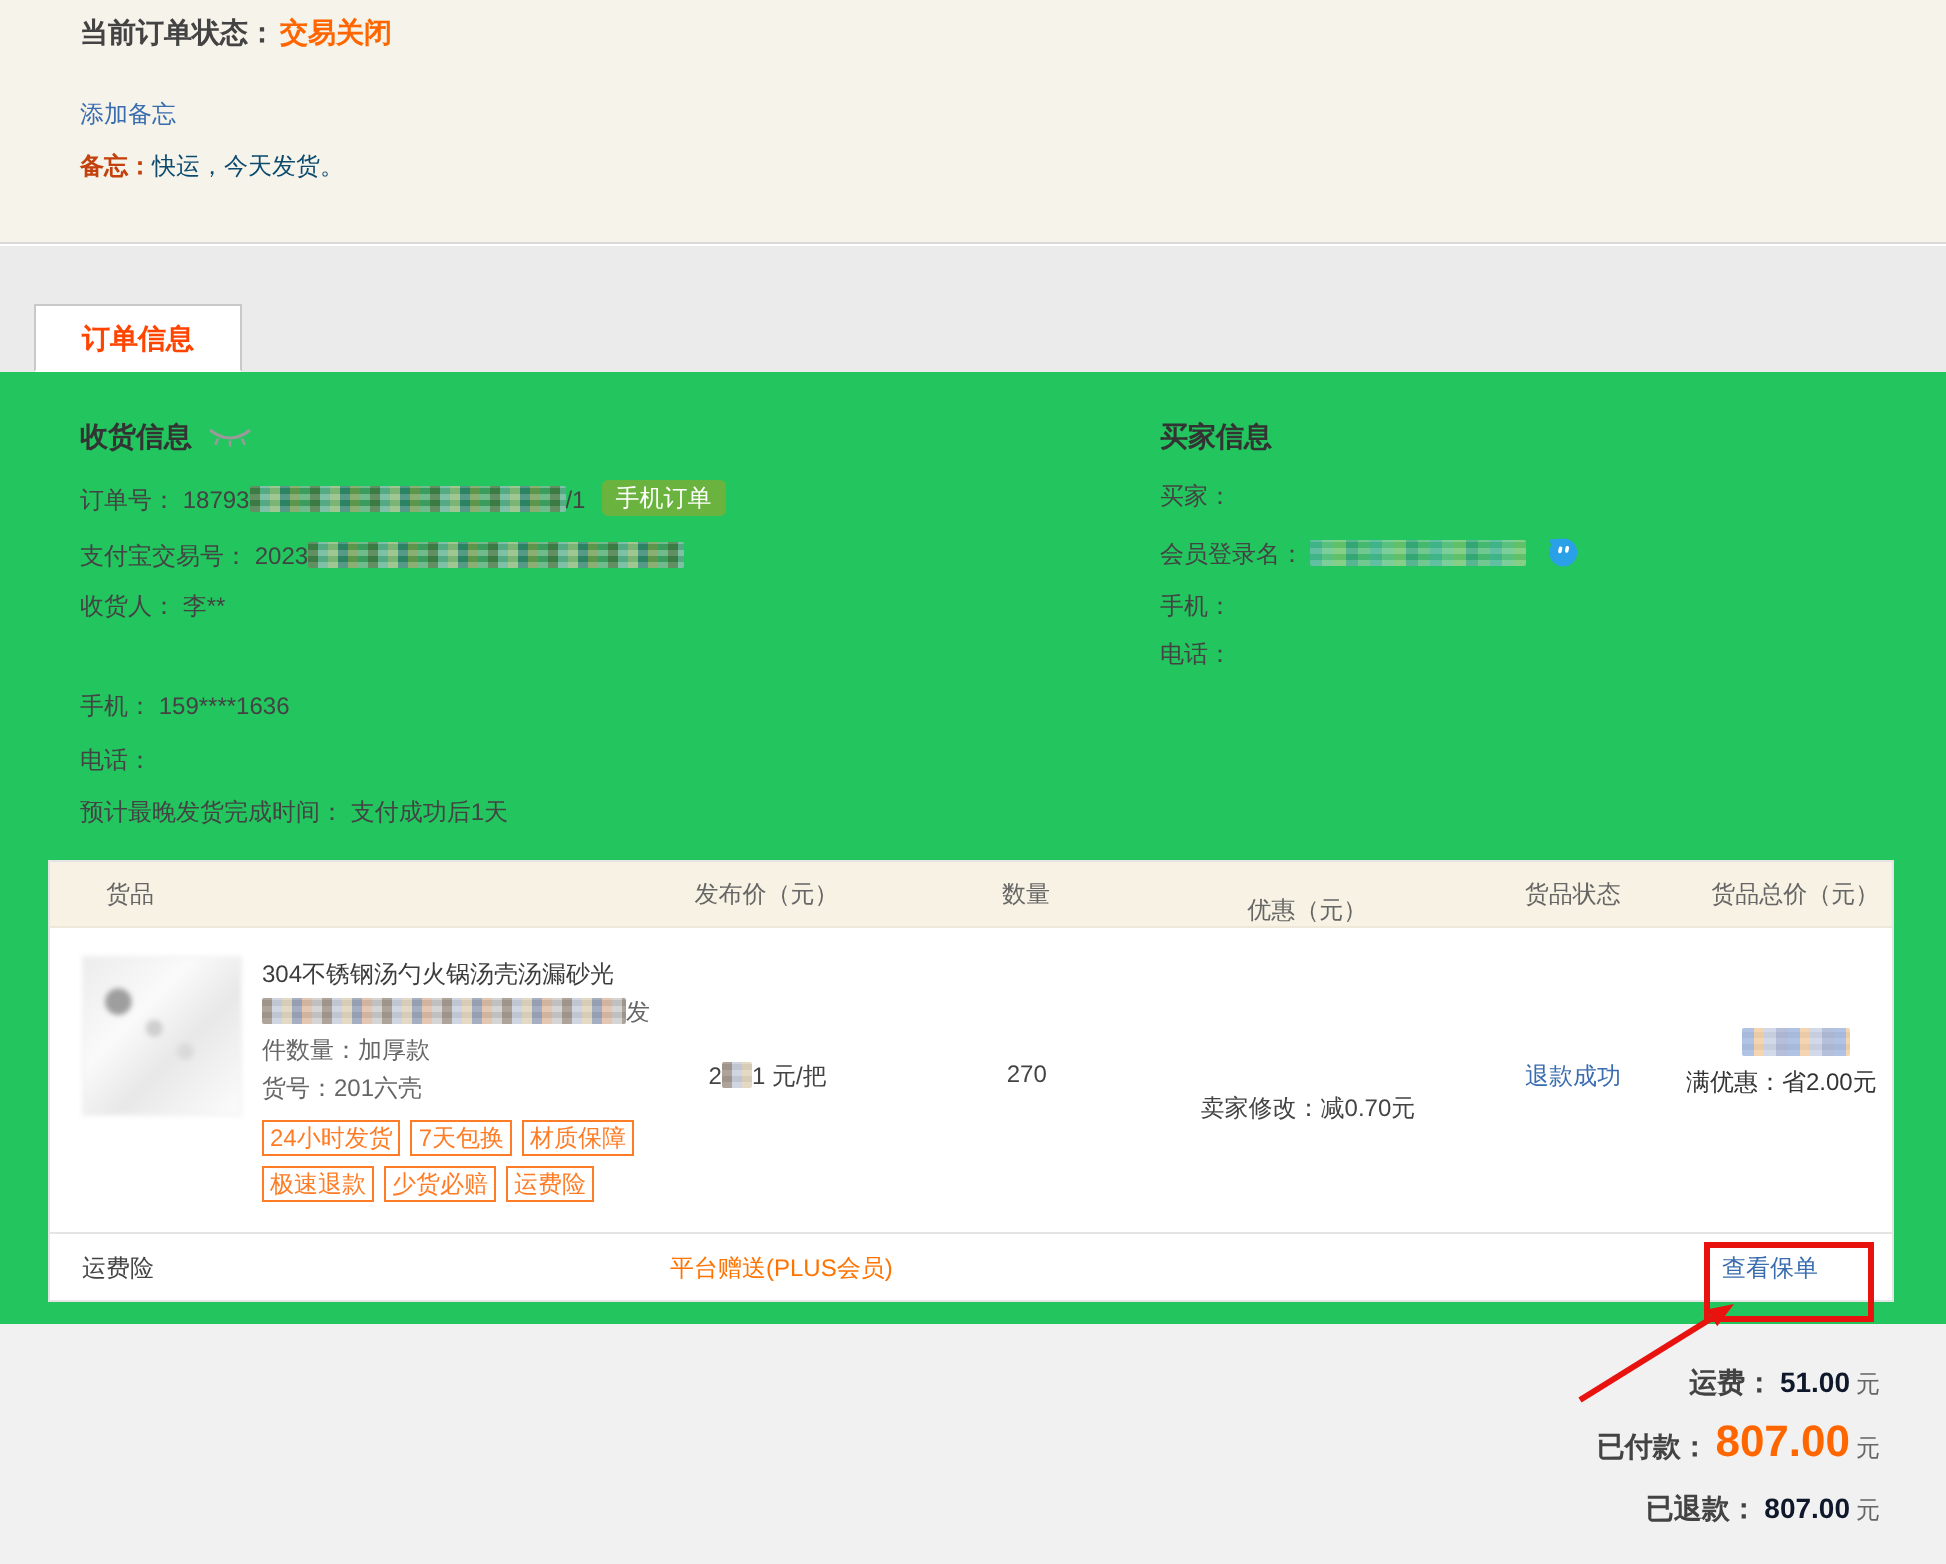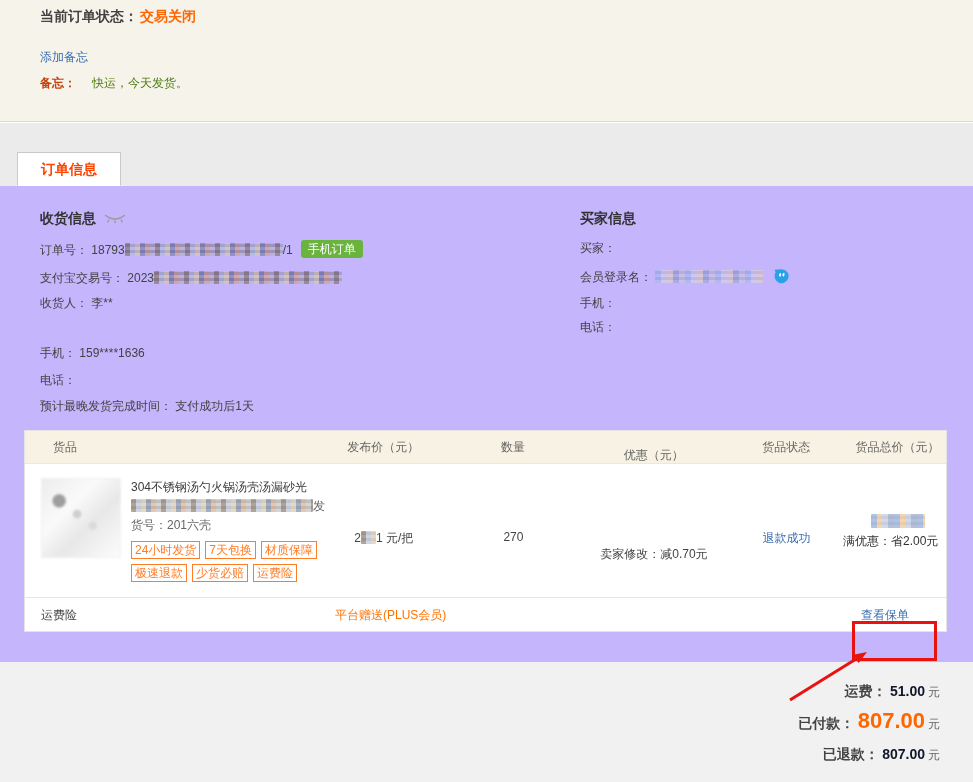--- a/index.html
+++ b/index.html
@@ -8,31 +8,31 @@
         font-family:"Liberation Sans",sans-serif; font-size:12px; color:#404040; overflow:hidden; }
 
   
   .top{ position:absolute; left:0; top:0; width:973px; height:122px; background:#f5f3ea; border-bottom:1px solid #d9d9d9; }
   .status-line{ position:absolute; left:40px; top:8px; font-size:14px; font-weight:bold; color:#434343; white-space:nowrap;}
   .status-line .status-val{ color:#ff6600; margin-left:2px;}
   .link{ color:#3a6daf; cursor:pointer; text-decoration:none;}
   .add-memo{ position:absolute; left:40px; top:49px; }
   .memo-line{ position:absolute; left:40px; top:75px; }
   .memo-line .memo-label{ font-weight:bold; color:#c2410c;}
-  .memo-line .memo-val{ color:#4d7c0f; margin-left:16px;}
+  .memo-line .memo-val{ color:#0c4a6e; margin-left:0;}
 
   
   .tabstrip{ position:absolute; left:0; top:123px; width:973px; height:63px; background:#ebebeb; }
   .tabs{ position:absolute; left:18px; top:29px; display:flex;flex-direction:column; }
   .tab{ height:34px; line-height:32px; padding:0 23px; font-size:14px; color:#555;
         background:#f5f5f5; border:1px solid #c9c9c9; margin-left:-1px; cursor:pointer; white-space:nowrap;}
   .tab.active{ background:#fff; color:#ff4400; font-weight:bold; border-bottom-color:#fff; z-index:2;}
 
   
-  .content{ position:absolute; left:0; top:186px; width:973px; height:476px; background:#c4b5fd; }
+  .content{ position:absolute; left:0; top:186px; width:973px; height:476px; background:#22c55e; }
   .sec-title{ position:absolute; font-size:14px; font-weight:bold; color:#333; white-space:nowrap;}
   .info-line{ position:absolute; white-space:nowrap; color:#434343; line-height:16px;}
 
   
   .mosaic{ display:inline-block; height:13px; vertical-align:-2px; border-radius:1px; opacity:.9;
     background-image:
       repeating-linear-gradient(90deg, rgba(90,70,50,.55) 0 5px, rgba(150,165,190,.5) 5px 10px,
         rgba(205,185,145,.6) 10px 15px, rgba(60,80,120,.5) 15px 20px,
         rgba(185,115,65,.45) 20px 25px, rgba(120,120,120,.35) 25px 30px),
       repeating-linear-gradient(0deg, rgba(255,255,255,.4) 0 3px, rgba(0,0,0,.14) 3px 6px); }
@@ -184,20 +184,21 @@
         <div class="col-status">货品状态</div>
         <div class="col-total">货品总价（元）</div>
       </div>
 
       <div class="prow">
         <div class="col-product">
           <div class="prod-img"></div>
           <div class="prod-text">
             <div class="prod-title">304不锈钢汤勺火锅汤壳汤漏砂光</div>
             <div><span class="mosaic" style="width:182px"></span><span>发</span></div>
+            <div>件数量：加厚款</div>
             <div>货号：201六壳</div>
             <div class="badges">
               <span class="tagbadge">24小时发货</span><span class="tagbadge">7天包换</span><span class="tagbadge">材质保障</span><span class="tagbadge">极速退款</span><span class="tagbadge">少货必赔</span><span class="tagbadge">运费险</span>
             </div>
           </div>
         </div>
         <div class="col-price cell-mid">
           <span>2</span><span class="mosaic" style="width:15px"></span><span>1</span>
           <span>元/把</span>
         </div>

